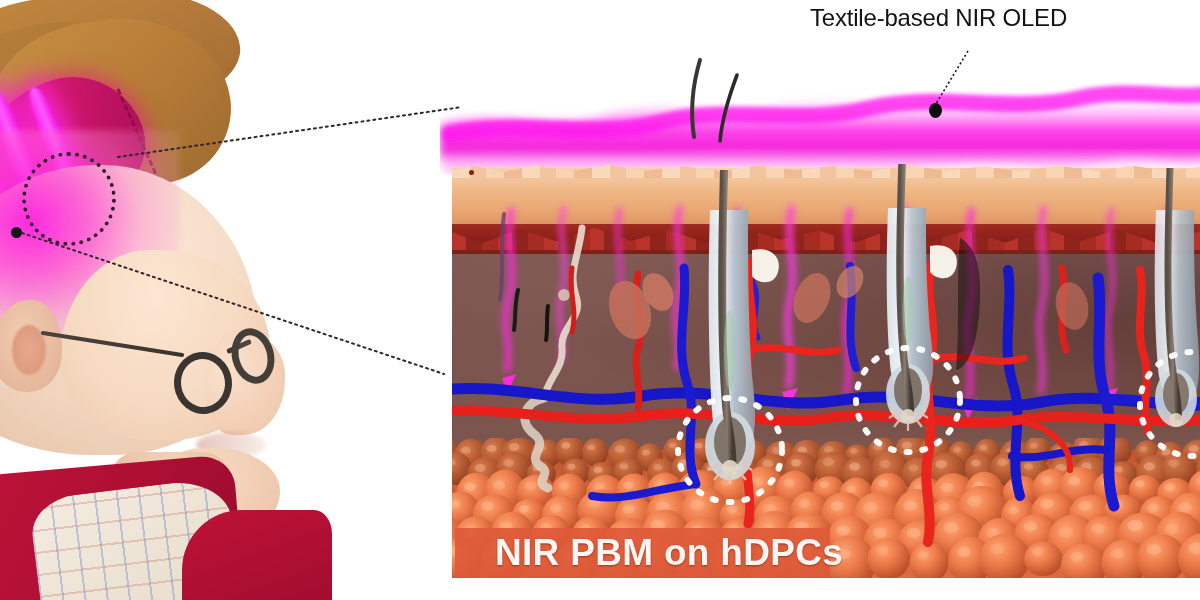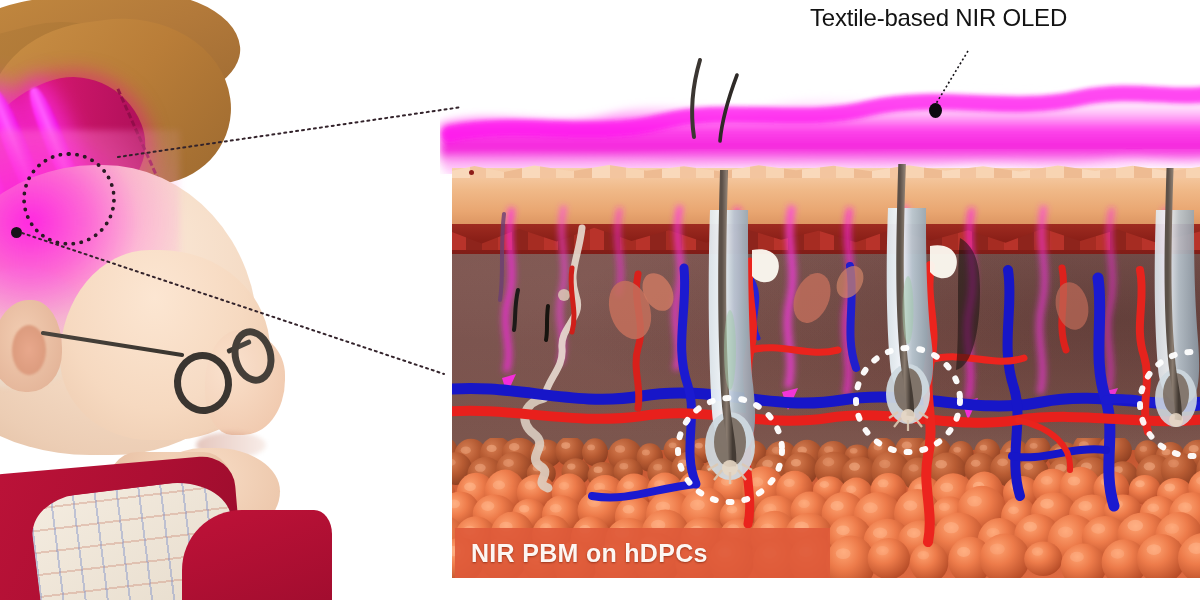--- a/index.html
+++ b/index.html
@@ -244,22 +244,22 @@
   }
   #fat-spheres{ position:absolute; left:0; top:288px; width:748px; height:142px; }
 
   
   .caption-band{
     position:absolute; left:3px; top:378px; width:375px; height:50px;
     background:rgba(222,90,58,.92);
     display:flex; align-items:center;
   }
   .caption-text{
-    color:#fdf6f2; font-size:25px; font-weight:bold;
-    letter-spacing:.3px; padding-left:16px;
+    color:#fdf6f2; font-size:37px; font-weight:bold;
+    letter-spacing:.3px; padding-left:40px;
     text-shadow:0 1px 2px rgba(110,30,10,.6);
     white-space:nowrap;
   }
 
   
   #oled-label{
     position:absolute; left:810px; top:4px;
     font-size:24px; color:#131313; white-space:nowrap; letter-spacing:-.2px;
   }
   .label-dot{

